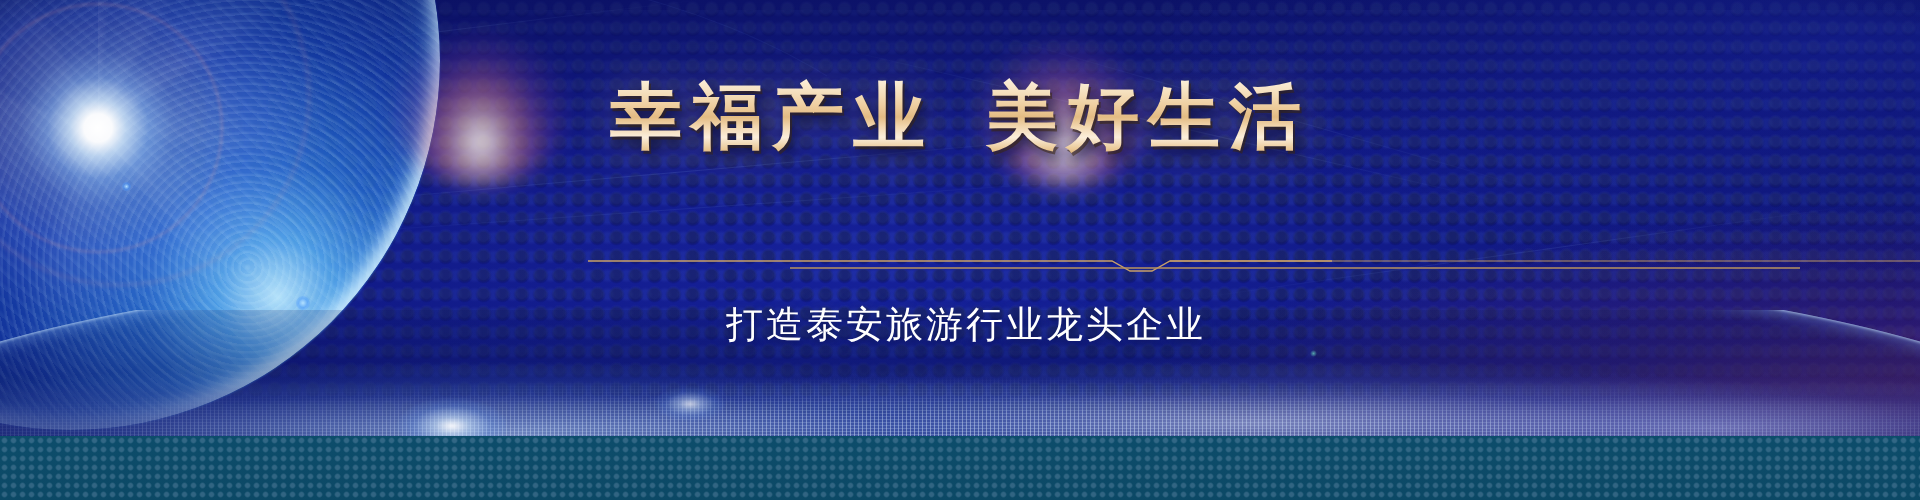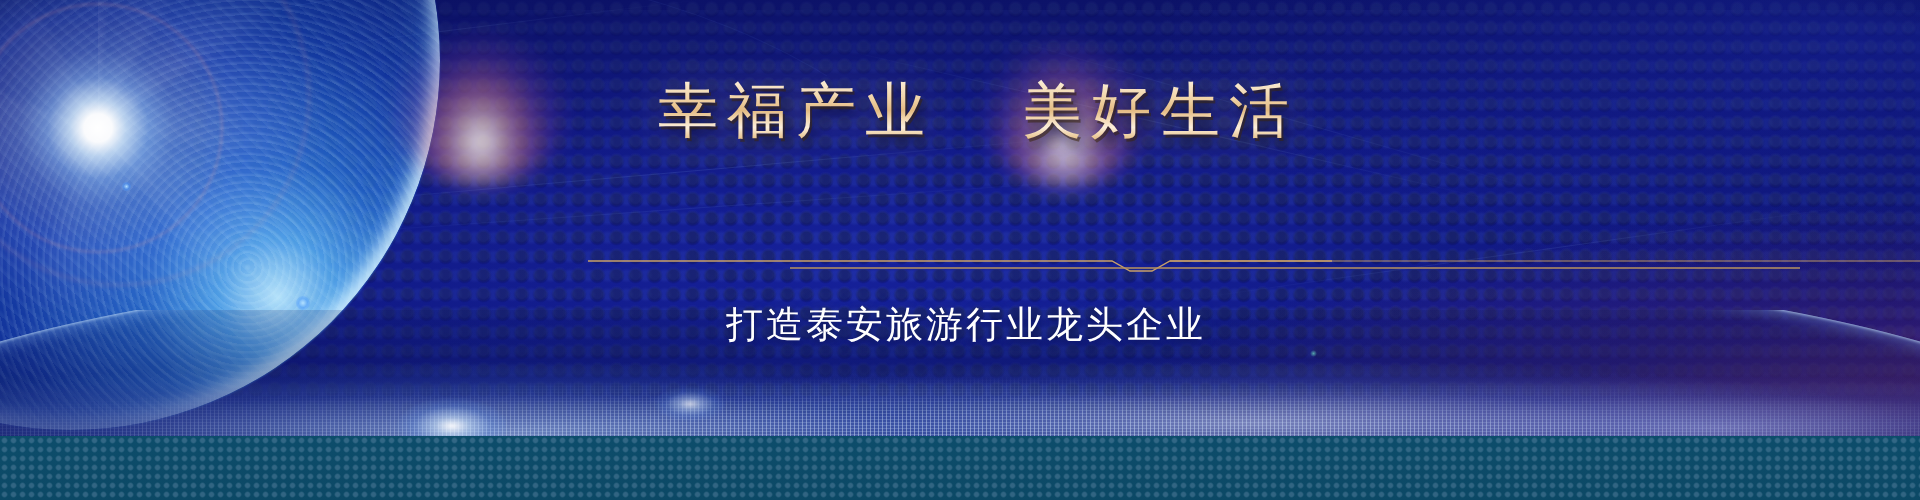--- a/index.html
+++ b/index.html
@@ -274,43 +274,42 @@
   .headline{
     position:absolute;
     left:0; right:0; top:78px;
     text-align:center;
     z-index:8;
     pointer-events:none;
   }
   .headline-text{
     display:inline-block;
     font-family:"DejaVu Sans","Liberation Sans",sans-serif;
-    font-size:60px;
-    font-weight:normal;
+    font-size:72px;
+    font-weight:bold;
     letter-spacing:9px;
     line-height:1.08;
     background:linear-gradient(180deg,
        #fbf0dd 0%,
        #f6e2c2 16%,
        #efd0a2 34%,
        #e3bb83 50%,
        #f2d6ae 62%,
        #fbeedb 76%,
        #e9c692 92%,
        #d2a468 100%);
     -webkit-background-clip:text;
     background-clip:text;
     color:transparent;
     -webkit-text-fill-color:transparent;
     filter:
       drop-shadow(2px 3px 0 rgba(58,38,14,.55))
       drop-shadow(4px 6px 7px rgba(6,10,50,.75))
       drop-shadow(0 0 22px rgba(255,205,140,.22));
     white-space:nowrap;
-    margin-left:36px;
   }
   .headline-gap{ display:inline-block; width:52px; }
 
   
   .divider{
     position:absolute;
     left:0; right:0; top:252px;
     height:24px;
     z-index:8;
     pointer-events:none;

